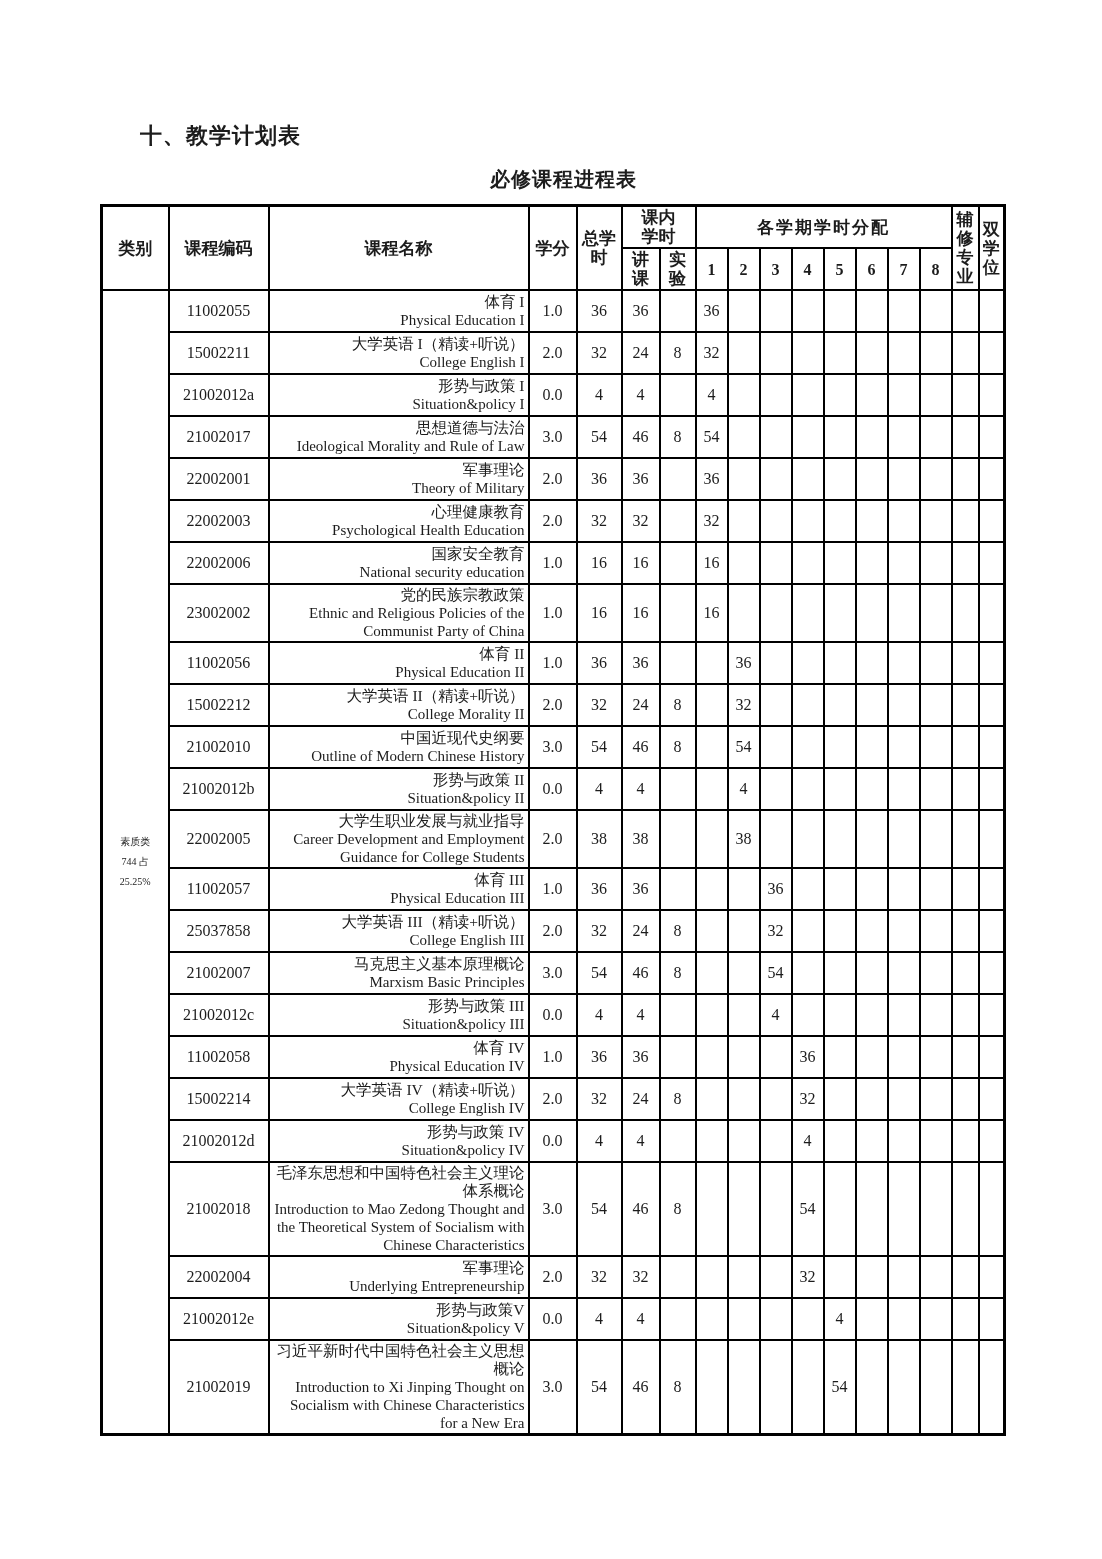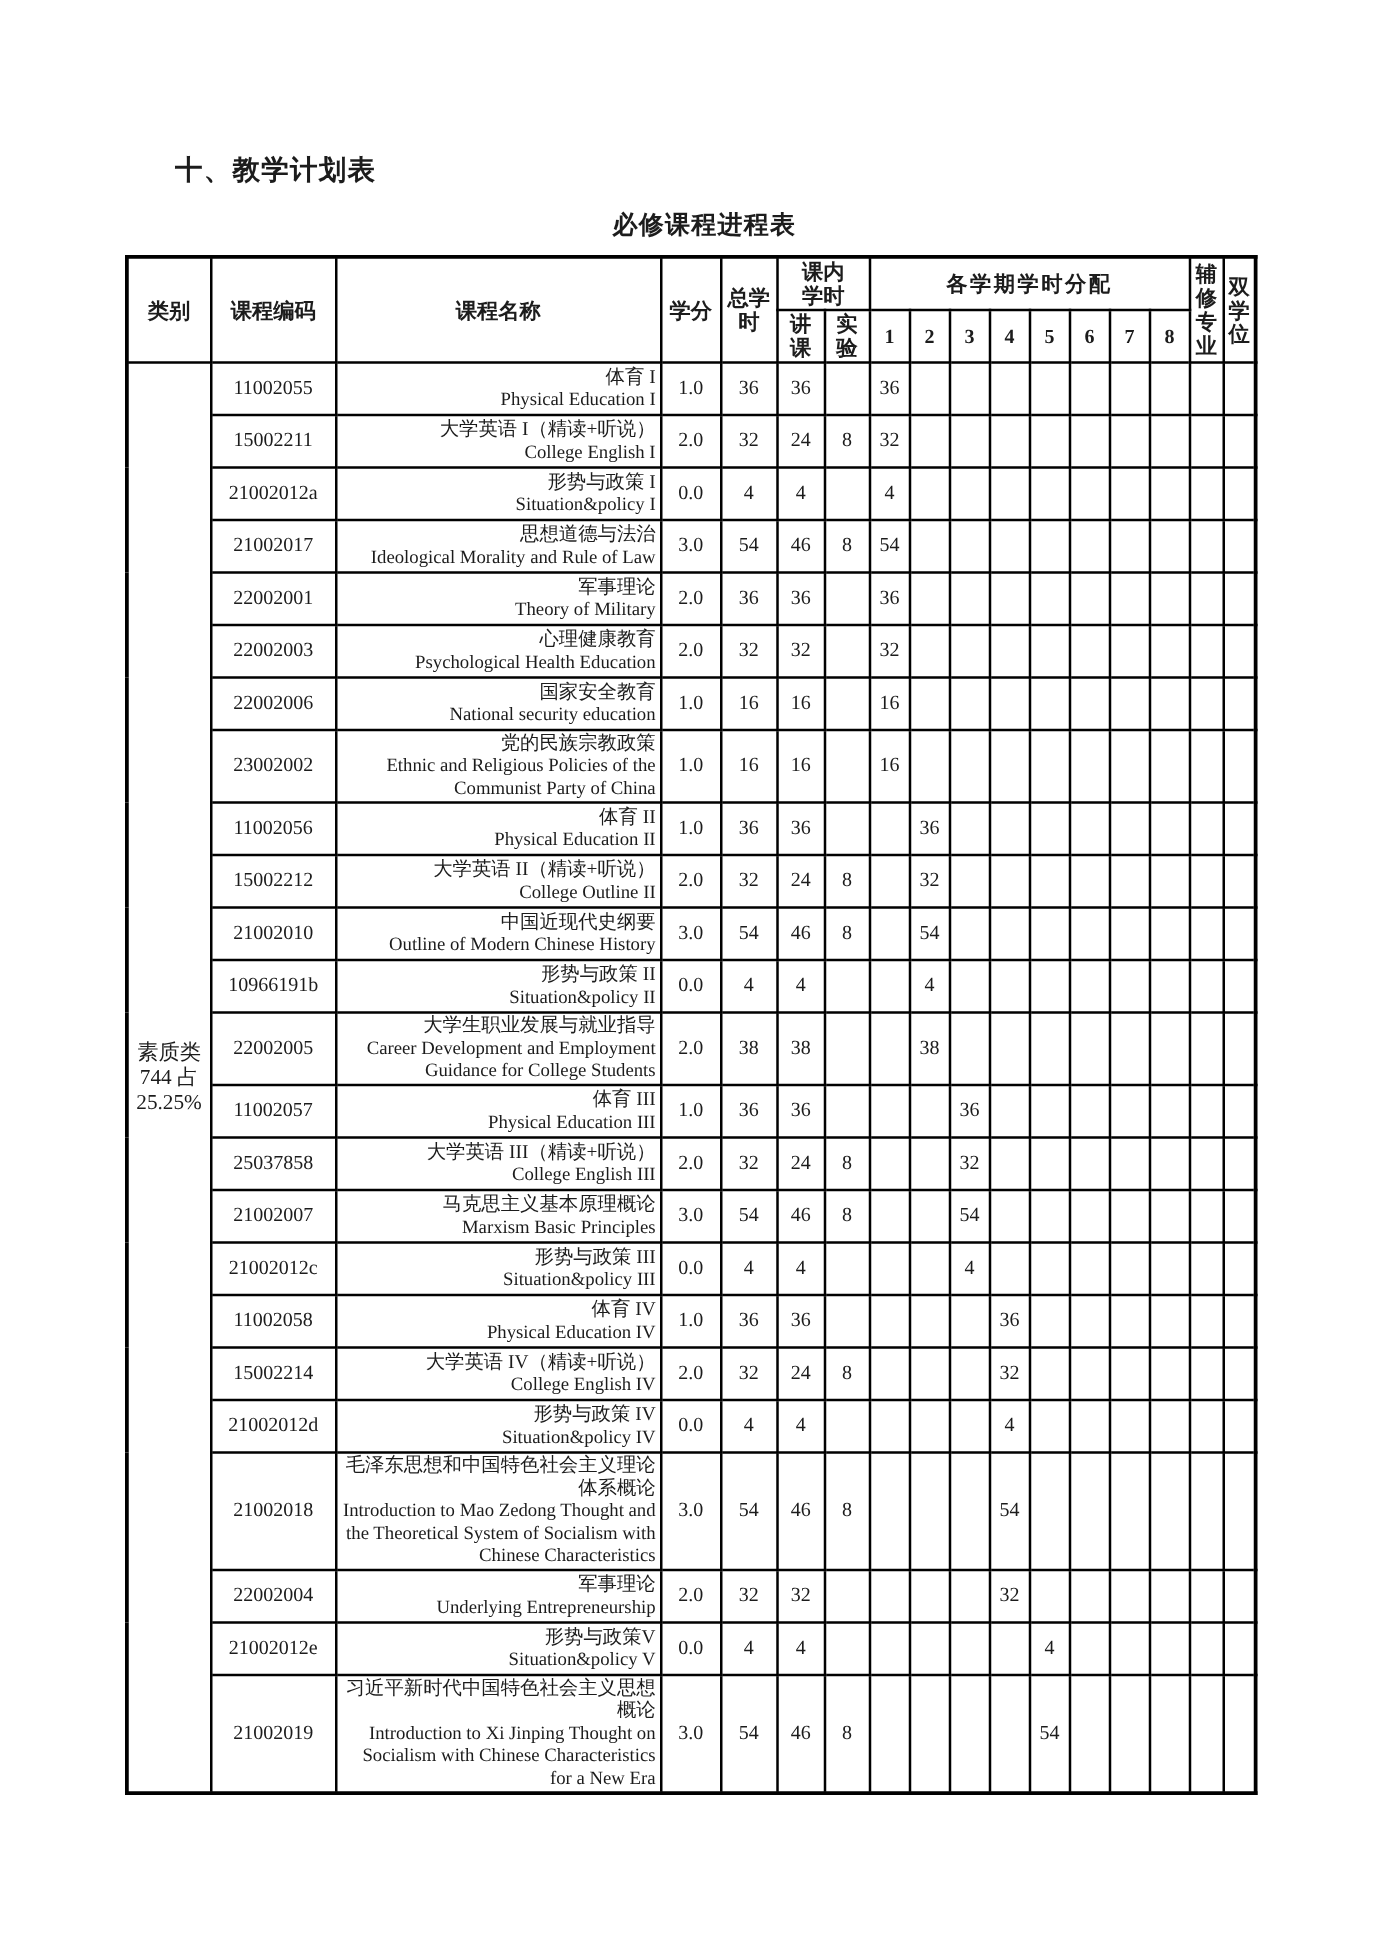--- a/index.html
+++ b/index.html
@@ -60,21 +60,21 @@
   .schedule th.alloc { letter-spacing: 2px; }
   .preline { white-space: pre-line; }
   td.name-cell {
     text-align: right;
     padding: 1px 3px;
     font-size: 15px;
     line-height: 18px;
   }
   td.name-cell .zh { font-size: 15.5px; }
   td.cat-cell {
-    font-size: 17px;
+    font-size: 10px;
     line-height: 20px;
     padding: 0 1px;
     text-align: center;
   }
   tr.r2 td { height: 38px; }
 </style>
 </head>
 <body>
 
 <div class="page">
@@ -325,21 +325,21 @@
           <td></td>
           <td></td>
           <td></td>
           <td></td>
           <td></td>
         </tr>
         <tr class="r2">
           <td>15002212</td>
           <td class="name-cell">
             <div class="zh">大学英语 II（精读+听说）</div>
-            <div class="en">College Outline II</div>
+            <div class="en">College Morality II</div>
           </td>
           <td>2.0</td>
           <td>32</td>
           <td>24</td>
           <td>8</td>
           <td></td>
           <td>32</td>
           <td></td>
           <td></td>
           <td></td>
@@ -364,21 +364,21 @@
           <td></td>
           <td></td>
           <td></td>
           <td></td>
           <td></td>
           <td></td>
           <td></td>
           <td></td>
         </tr>
         <tr class="r2">
-          <td>10966191b</td>
+          <td>21002012b</td>
           <td class="name-cell">
             <div class="zh">形势与政策 II</div>
             <div class="en">Situation&amp;policy II</div>
           </td>
           <td>0.0</td>
           <td>4</td>
           <td>4</td>
           <td></td>
           <td></td>
           <td>4</td>

